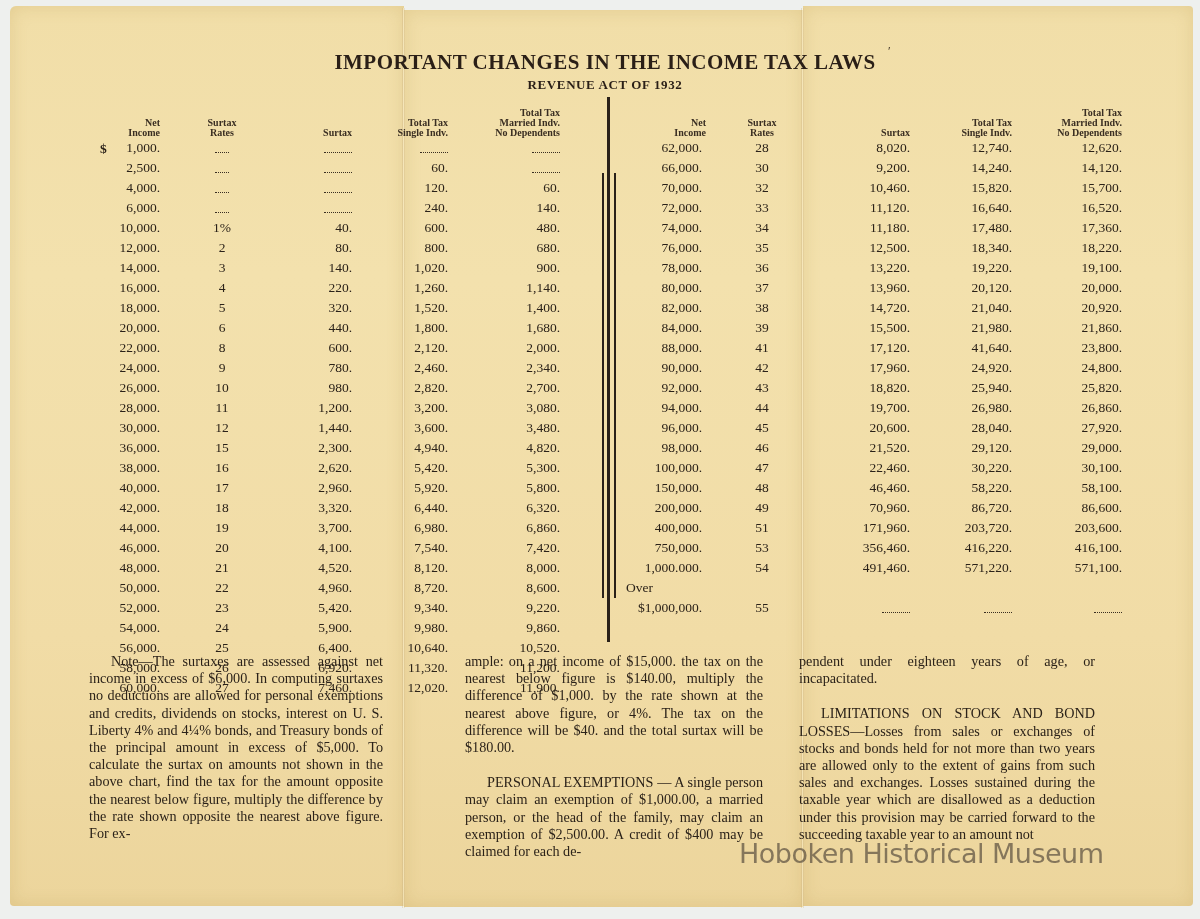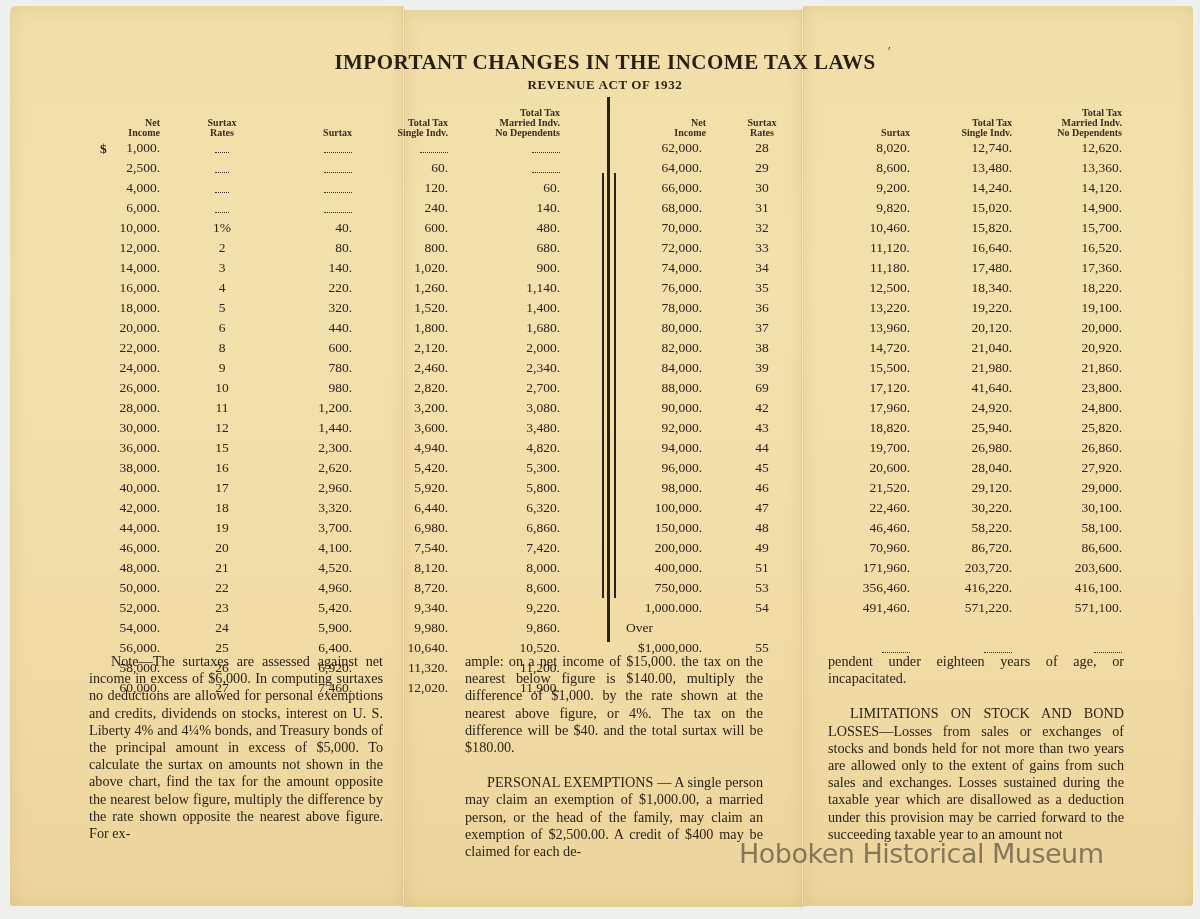--- a/index.html
+++ b/index.html
@@ -58,21 +58,21 @@
   .divider-thin.b { left:614px; }
 
   .para {
     position:absolute; font-size:14.2px; line-height:17.2px; text-align:justify;
     text-align-last:left; color:#2b2219;
   }
   .para p { margin:1px; text-indent:22px; }
   .para p.noind { text-indent:0; }
   .para.c1 { left:88px; top:652px; width:296px; }
   .para.c2 { left:464px; top:652px; width:300px; }
-  .para.c3 { left:827px; top:652px; width:298px; }
+  .para.c3 { left:798px; top:652px; width:298px; }
   .gap { height:16px; }
 
   .watermark {
     position:absolute; left:739px; top:838px;
     font-family:"DejaVu Sans", sans-serif; font-size:27px; color:rgba(70,60,50,0.62);
     letter-spacing:-0.5px;
   }
   .tick-mark { position:absolute; left:888px; top:44px; font-size:12px; color:#3a2e22; }
 </style>
 </head>
@@ -330,41 +330,27 @@
   </thead>
   <tbody id="right-body">
       <tr>
         <td class="r" style="padding-right:14px">62,000.</td>
         <td class="c">28</td>
         <td class="r">8,020.</td>
         <td class="r">12,740.</td>
         <td class="r">12,620.</td>
       </tr>
       <tr>
-        <td class="r" style="padding-right:14px">64,000.</td>
-        <td class="c">29</td>
-        <td class="r">8,600.</td>
-        <td class="r">13,480.</td>
-        <td class="r">13,360.</td>
-      </tr>
-      <tr>
         <td class="r" style="padding-right:14px">66,000.</td>
         <td class="c">30</td>
         <td class="r">9,200.</td>
         <td class="r">14,240.</td>
         <td class="r">14,120.</td>
       </tr>
       <tr>
-        <td class="r" style="padding-right:14px">68,000.</td>
-        <td class="c">31</td>
-        <td class="r">9,820.</td>
-        <td class="r">15,020.</td>
-        <td class="r">14,900.</td>
-      </tr>
-      <tr>
         <td class="r" style="padding-right:14px">70,000.</td>
         <td class="c">32</td>
         <td class="r">10,460.</td>
         <td class="r">15,820.</td>
         <td class="r">15,700.</td>
       </tr>
       <tr>
         <td class="r" style="padding-right:14px">72,000.</td>
         <td class="c">33</td>
         <td class="r">11,120.</td>
@@ -408,21 +394,21 @@
       </tr>
       <tr>
         <td class="r" style="padding-right:14px">84,000.</td>
         <td class="c">39</td>
         <td class="r">15,500.</td>
         <td class="r">21,980.</td>
         <td class="r">21,860.</td>
       </tr>
       <tr>
         <td class="r" style="padding-right:14px">88,000.</td>
-        <td class="c">69</td>
+        <td class="c">41</td>
         <td class="r">17,120.</td>
         <td class="r">41,640.</td>
         <td class="r">23,800.</td>
       </tr>
       <tr>
         <td class="r" style="padding-right:14px">90,000.</td>
         <td class="c">42</td>
         <td class="r">17,960.</td>
         <td class="r">24,920.</td>
         <td class="r">24,800.</td>

